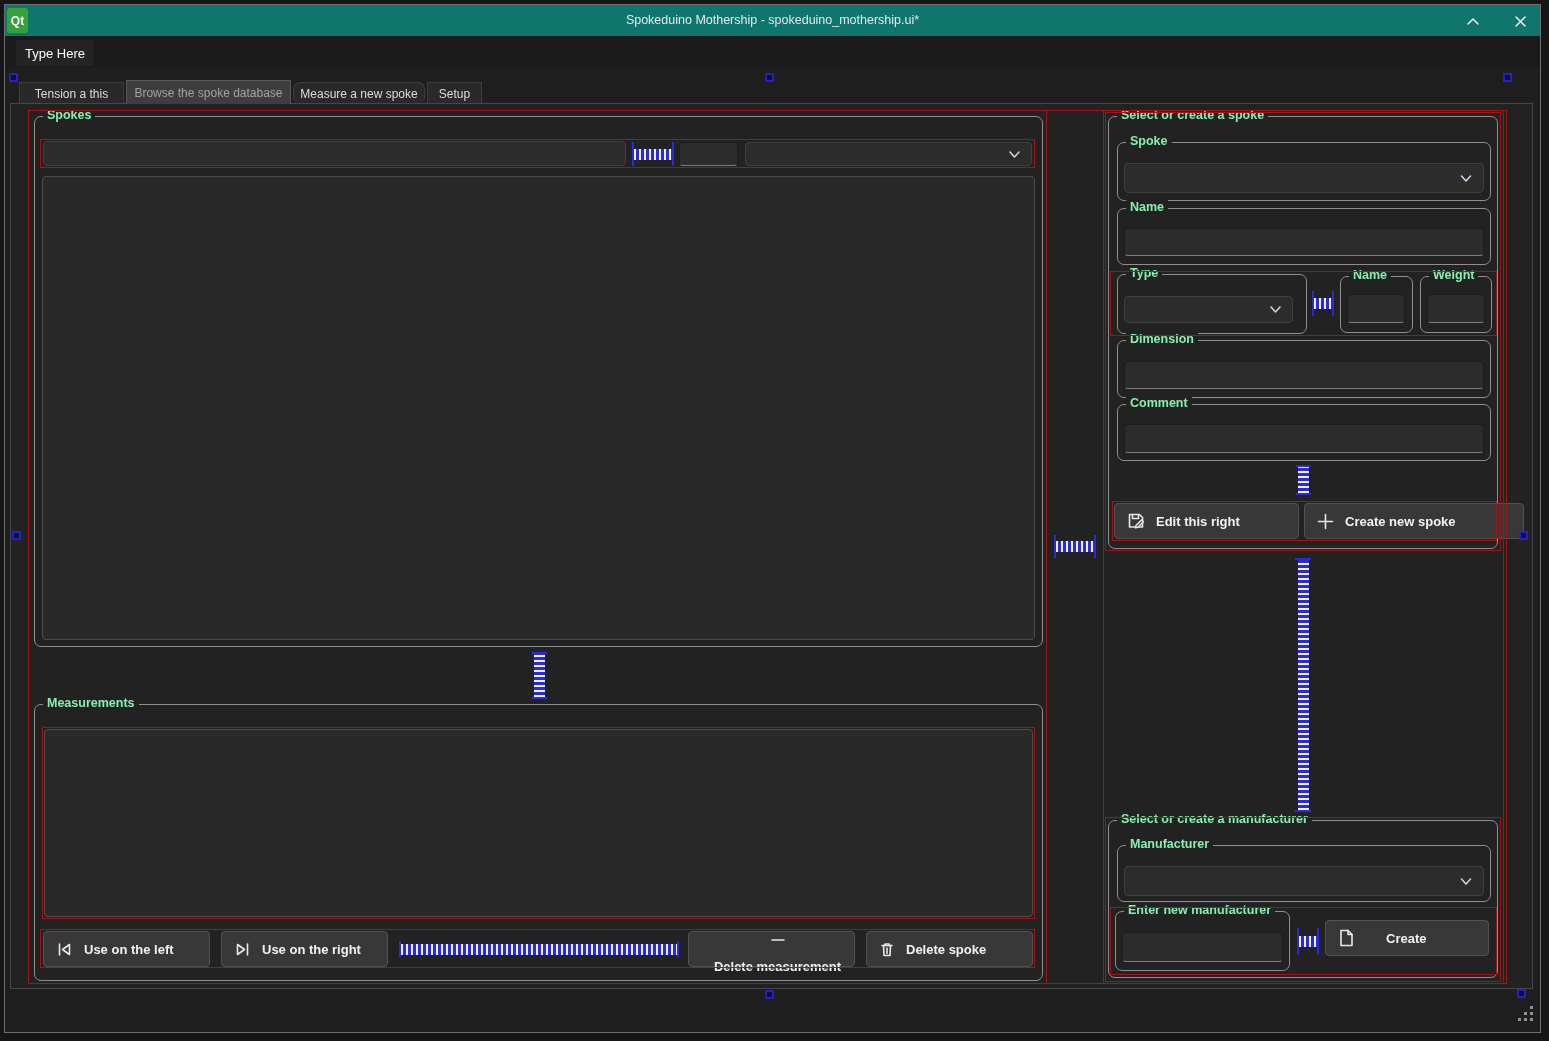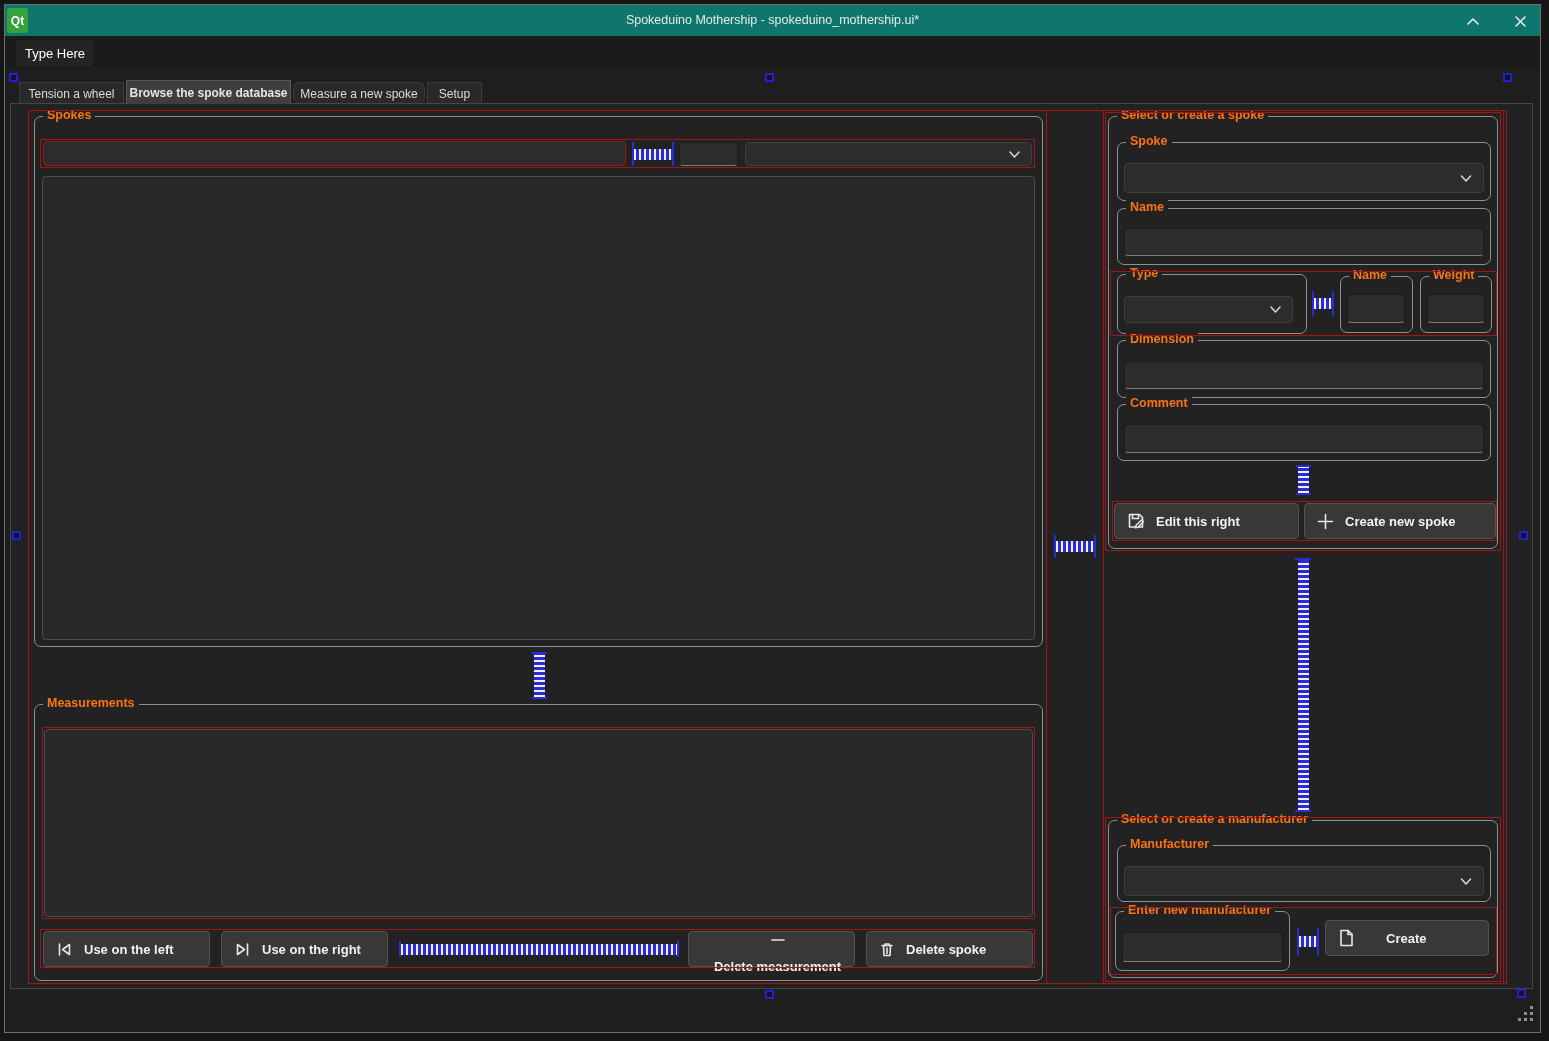--- a/index.html
+++ b/index.html
@@ -13,38 +13,38 @@
   .qt-logo { background:#37a23c; border-radius:3px; color:#fff; font-weight:bold; font-size:12px;
              display:flex; align-items:center; justify-content:center; }
   .win-title { text-align:center; font-size:12.5px; color:#e8e8e8; line-height:30px; }
   .win-btn { display:flex; align-items:center; justify-content:center; cursor:default; }
   .menubar { background:#1b1b1b; }
   .menu-item { background:#242424; color:#ffffff; font-size:13px; display:flex; align-items:center; padding-left:9px; }
 
   
   .tab { position:absolute; background:#292929; border:1px solid #3c3c3c; border-bottom:none; color:#dcdcdc;
          font-size:12px; display:flex; align-items:center; justify-content:center; }
-  .tab.sel { background:#3e3e3e; border-color:#585858; color:#e5e5e5; z-index:3;font-weight:bold; }
+  .tab.sel { background:#3e3e3e; border-color:#585858; color:#a3a3a3; z-index:3; }
   .pane { background:#222222; border:1px solid #464646; }
 
   
   .selrect { position:absolute; border:1px solid #a01616; pointer-events:none; z-index:5; }
   .hdl { position:absolute; width:9px; height:9px; border:2px solid #2020cc; background:#11112a; z-index:9; }
 
   .hsp { position:absolute; display:flex; align-items:center; z-index:6; }
   .hsp::before,.hsp::after { content:""; width:2px; align-self:stretch; background:#2a2ad8; }
   .hsp .mid { flex:1; height:11px; background:repeating-linear-gradient(90deg,#eef0ff 0 2px,#2a2ad8 2px 5px); }
   .vsp { position:absolute; display:flex; flex-direction:column; align-items:center; z-index:6; }
   .vsp::before,.vsp::after { content:""; height:2px; width:100%; background:#2a2ad8; }
   .vsp .mid { flex:1; width:11px; background:repeating-linear-gradient(0deg,#eef0ff 0 2px,#2a2ad8 2px 5px); }
 
   
   .gb { position:absolute; border:1px solid #8f8f8f; border-radius:7px; }
   .gb > .t { position:absolute; top:-9px; left:8px; background:#222222; padding:0 4px; font-size:12.5px;
-             font-weight:600; color:#f97316; white-space:nowrap; }
+             font-weight:600; color:#86efac; white-space:nowrap; }
   .le { position:absolute; background:#2c2c2c; border:1px solid #1c1c1c; border-bottom-color:#7d7d7d; border-radius:4px; }
   .tablev { position:absolute; background:#292929; border:1px solid #4d4d4d; border-radius:4px; }
   .combo { position:absolute; background:#2c2c2c; border:1px solid #3f3f3f; border-radius:4px;
            display:flex; align-items:center; justify-content:flex-end; padding-right:10px; }
   .btn { position:absolute; background:#383838; border:1px solid #525252; border-radius:4px; color:#f2f2f2;
          font-size:13px; font-weight:700; display:flex; align-items:center; gap:11px; padding-left:12px; cursor:default; }
   .btn svg { flex:0 0 auto; }
   .grip i { position:absolute; width:3px; height:3px; background:#909090; }
   svg.ic { stroke:#e8e8e8; fill:none; stroke-width:1.6; stroke-linecap:round; stroke-linejoin:round; }
   svg.ic.chv { stroke:#c9d4e4; }
@@ -66,21 +66,21 @@
     <svg class="ic" width="13" height="13" viewBox="0 0 13 13">
         <path d="M2 2 L11 11 M11 2 L2 11"></path>
       </svg>
   </div>
 </div>
 
 <div class="abs menubar" style="left:5px;top:36px;width:1535px;height:31px;">
   <div class="abs menu-item" style="left:11px;top:4px;width:77px;height:26px;">Type Here</div>
 </div>
 
-<div class="tab" style="left:19px;top:82px;width:105px;height:22px;">Tension a wheel</div>
+<div class="tab" style="left:19px;top:82px;width:105px;height:22px;">Tension a this</div>
 <div class="tab sel" style="left:126px;top:80px;width:165px;height:24px;">Browse the spoke database</div>
 <div class="tab" style="left:293px;top:82px;width:132px;height:22px;border-radius:7px;">Measure a new spoke</div>
 <div class="tab" style="left:427px;top:82px;width:55px;height:22px;">Setup</div>
 
 <div class="abs pane" style="left:10px;top:103px;width:1523px;height:886px;"></div>
 
 <div class="gb" style="left:34px;top:116px;width:1009px;height:531px;">
   <span class="t">Spokes</span>
 </div>
 
@@ -196,21 +196,21 @@
   </div>
 
 <div class="btn" style="left:1114px;top:503px;width:185px;height:36px;">
   <svg class="ic" width="18" height="18" viewBox="0 0 18 18">
       <path d="M2.5 2.5 h10 l3 3 v9.5 h-13 z"></path>
       <path d="M5.5 2.5 v4 h6 v-4"></path>
       <path d="M9 13.5 l5.5 -5.5 l1.8 1.8 l-5.5 5.5 l-2.3 .5 z" style="fill:#222;stroke:#e8e8e8"></path>
     </svg>
   <span>Edit this right</span>
 </div>
-<div class="btn" style="left:1304px;top:503px;width:192px;height:36px;">
+<div class="btn" style="left:1304px;top:503px;width:220px;height:36px;">
   <svg class="ic" width="17" height="17" viewBox="0 0 17 17">
       <path d="M8.5 1.5 V15.5 M1.5 8.5 H15.5"></path>
     </svg>
   <span>Create new spoke</span>
 </div>
 
 <div class="vsp" style="left:1295px;top:558px;width:16px;height:254px;">
     <div class="mid"></div>
   </div>
 

